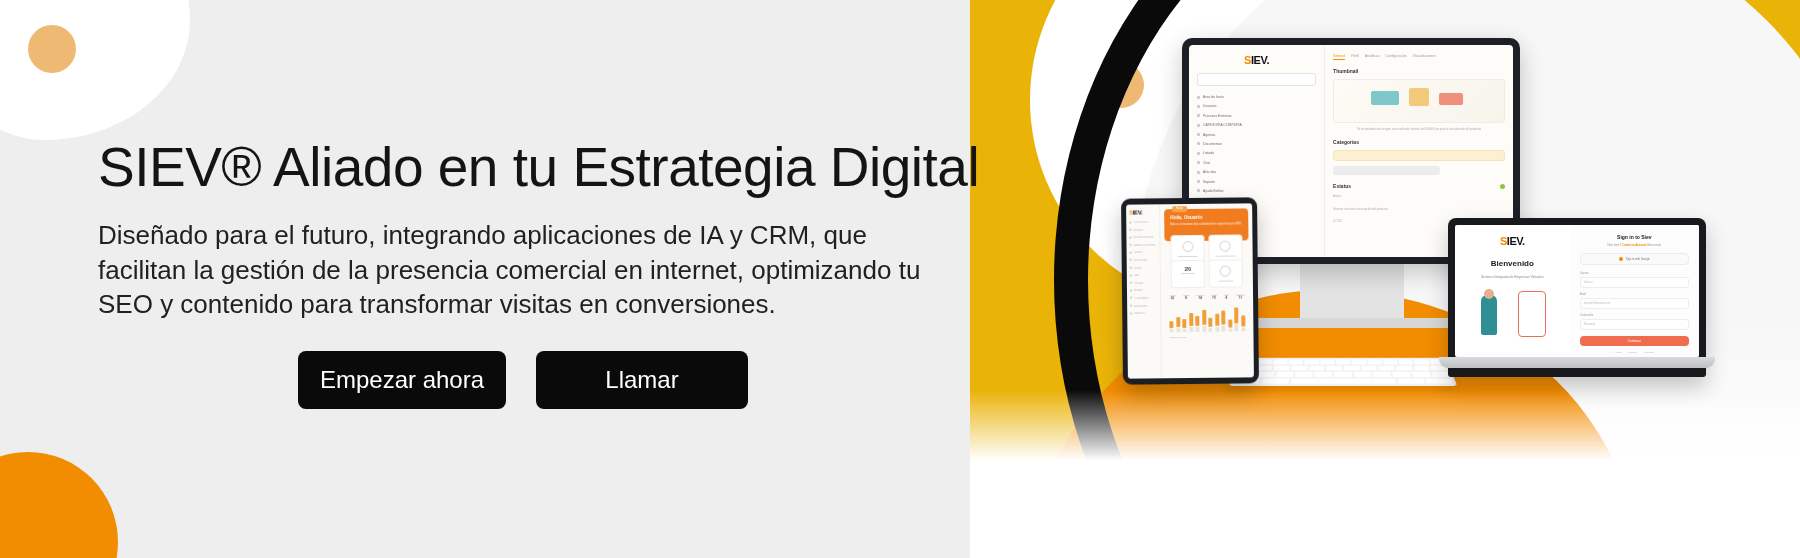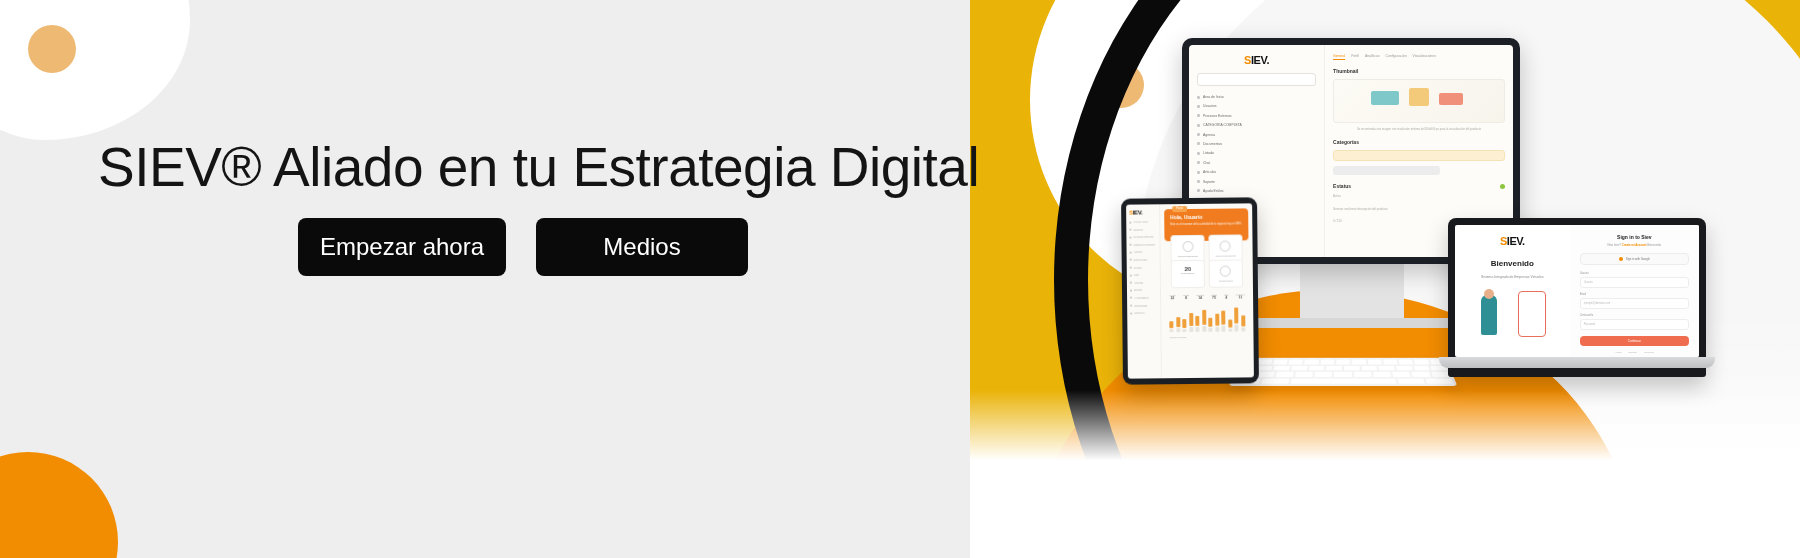--- a/index.html
+++ b/index.html
@@ -774,19 +774,20 @@
           </div>
           <div class="laptop-base"></div>
         </div>
       </div>
 
     </div>
   </div>
 
   <div class="hero-content">
     <h1 class="hero-title">SIEV® Aliado en tu Estrategia Digital</h1>
+    <p class="hero-sub">Diseñado para el futuro, integrando aplicaciones de IA y CRM, que facilitan la gestión de la presencia comercial en internet, optimizando tu SEO y contenido para transformar visitas en conversiones.</p>
     <div class="hero-actions">
       <button class="btn">Empezar ahora</button>
-      <button class="btn btn-secondary">Medios</button>
+      <button class="btn btn-secondary">Llamar</button>
     </div>
   </div>
 
 </div>
 
 </body></html>

